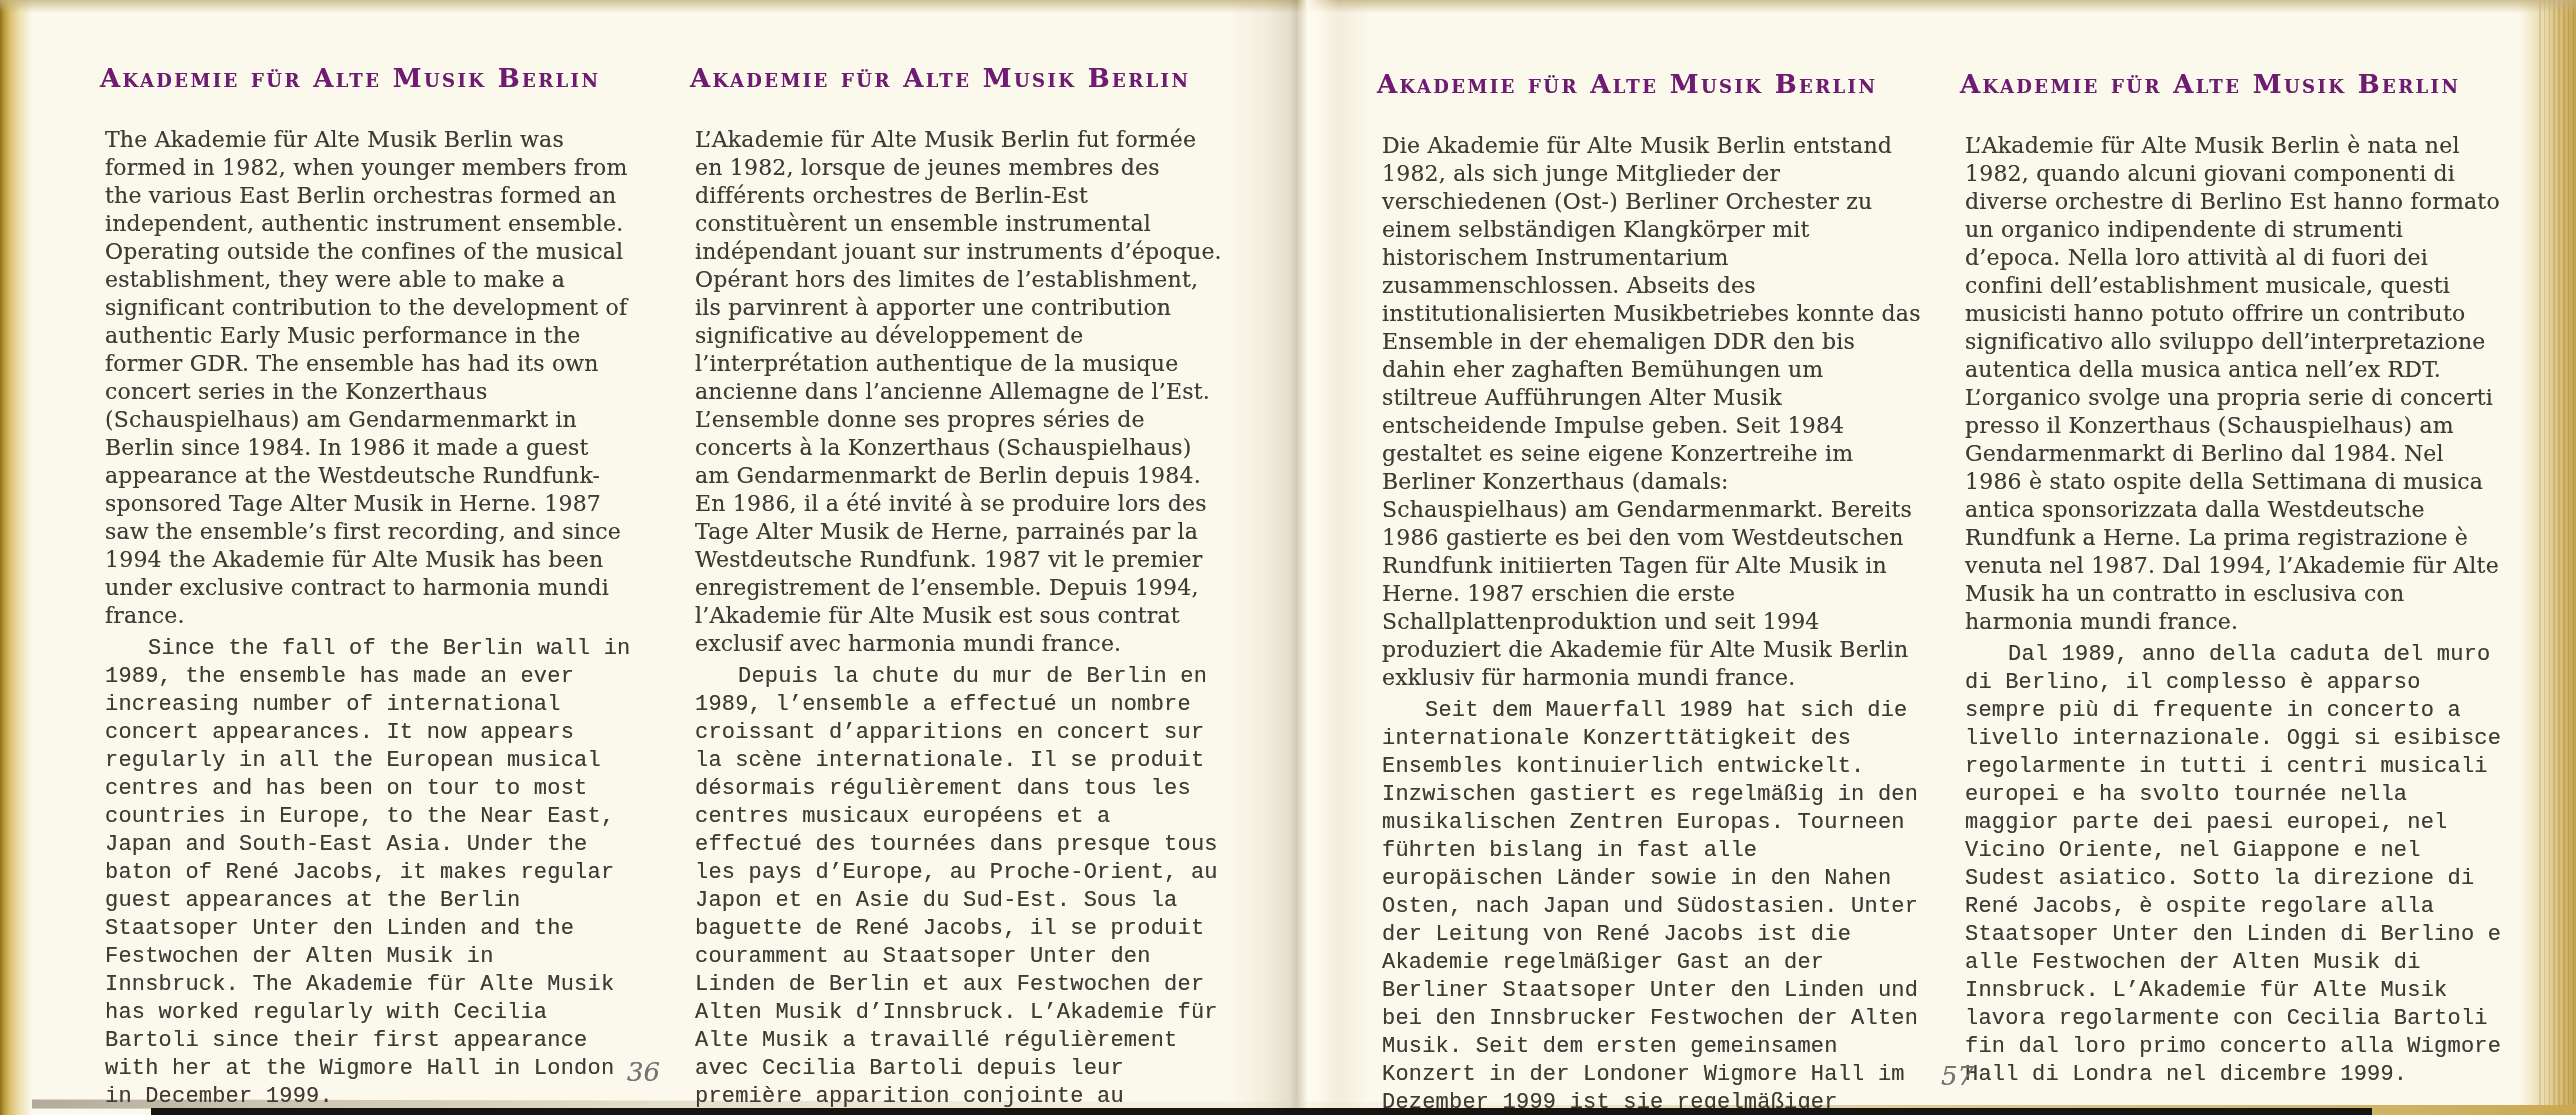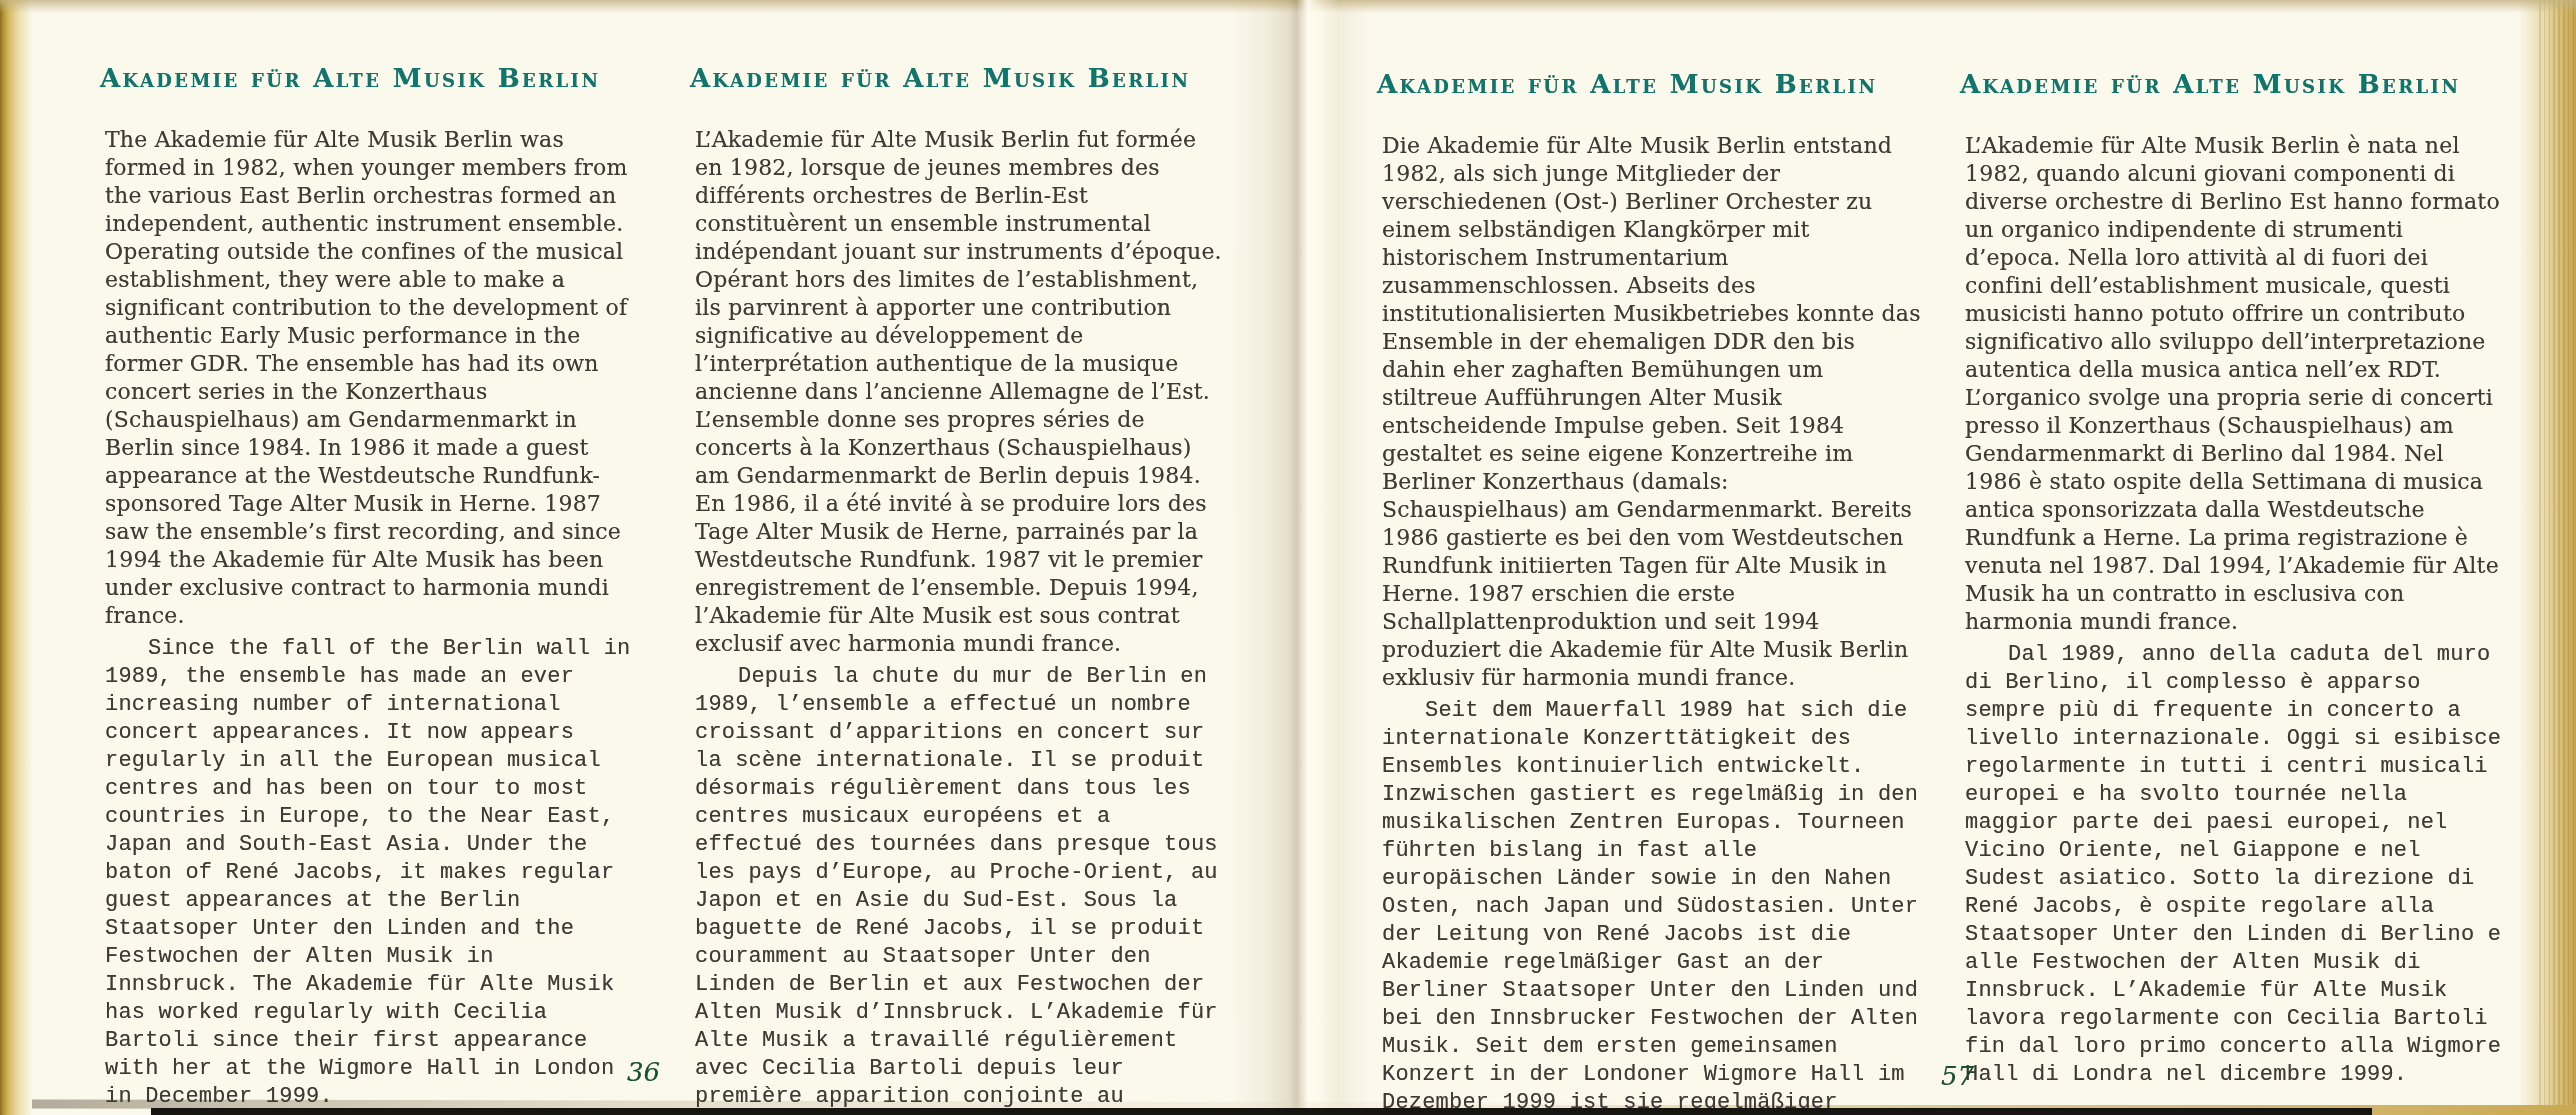--- a/index.html
+++ b/index.html
@@ -63,31 +63,31 @@
     font-size:22px; line-height:28px;
     letter-spacing:0.2px;
     text-shadow: 0 0 0.5px rgba(70,62,52,0.55);
   }
   .col h2 {
     margin:0 0 33px 0;
     font-size:26px; line-height:29px;
     font-weight:bold;
     font-variant: small-caps;
     letter-spacing:2.4px;
-    color:#0f766e;
+    color:#701a75;
   }
   .col p { margin:5px; }
   .col p.indent { text-indent:43px;font-family:Liberation Mono, monospace; }
   .col-1 { left:100px;  top:64px; width:543px; }
   .col-2 { left:690px;  top:64px; width:543px; }
   .col-3 { left:1377px; top:70px; width:549px; }
   .col-4 { left:1960px; top:70px; width:548px; }
   .pageno {
     position:absolute; z-index:2;
-    font-style:italic; font-size:26px; color:#14532d;
+    font-style:italic; font-size:26px; color:#737373;
     text-shadow: 0 0 0.5px rgba(70,62,52,0.5);
   }
   .pageno-left  { left:627px;  top:1057px; }
   .pageno-right { left:1941px; top:1061px; }
 </style>
 </head>
 <body>
 
 <div class="scan">
 

